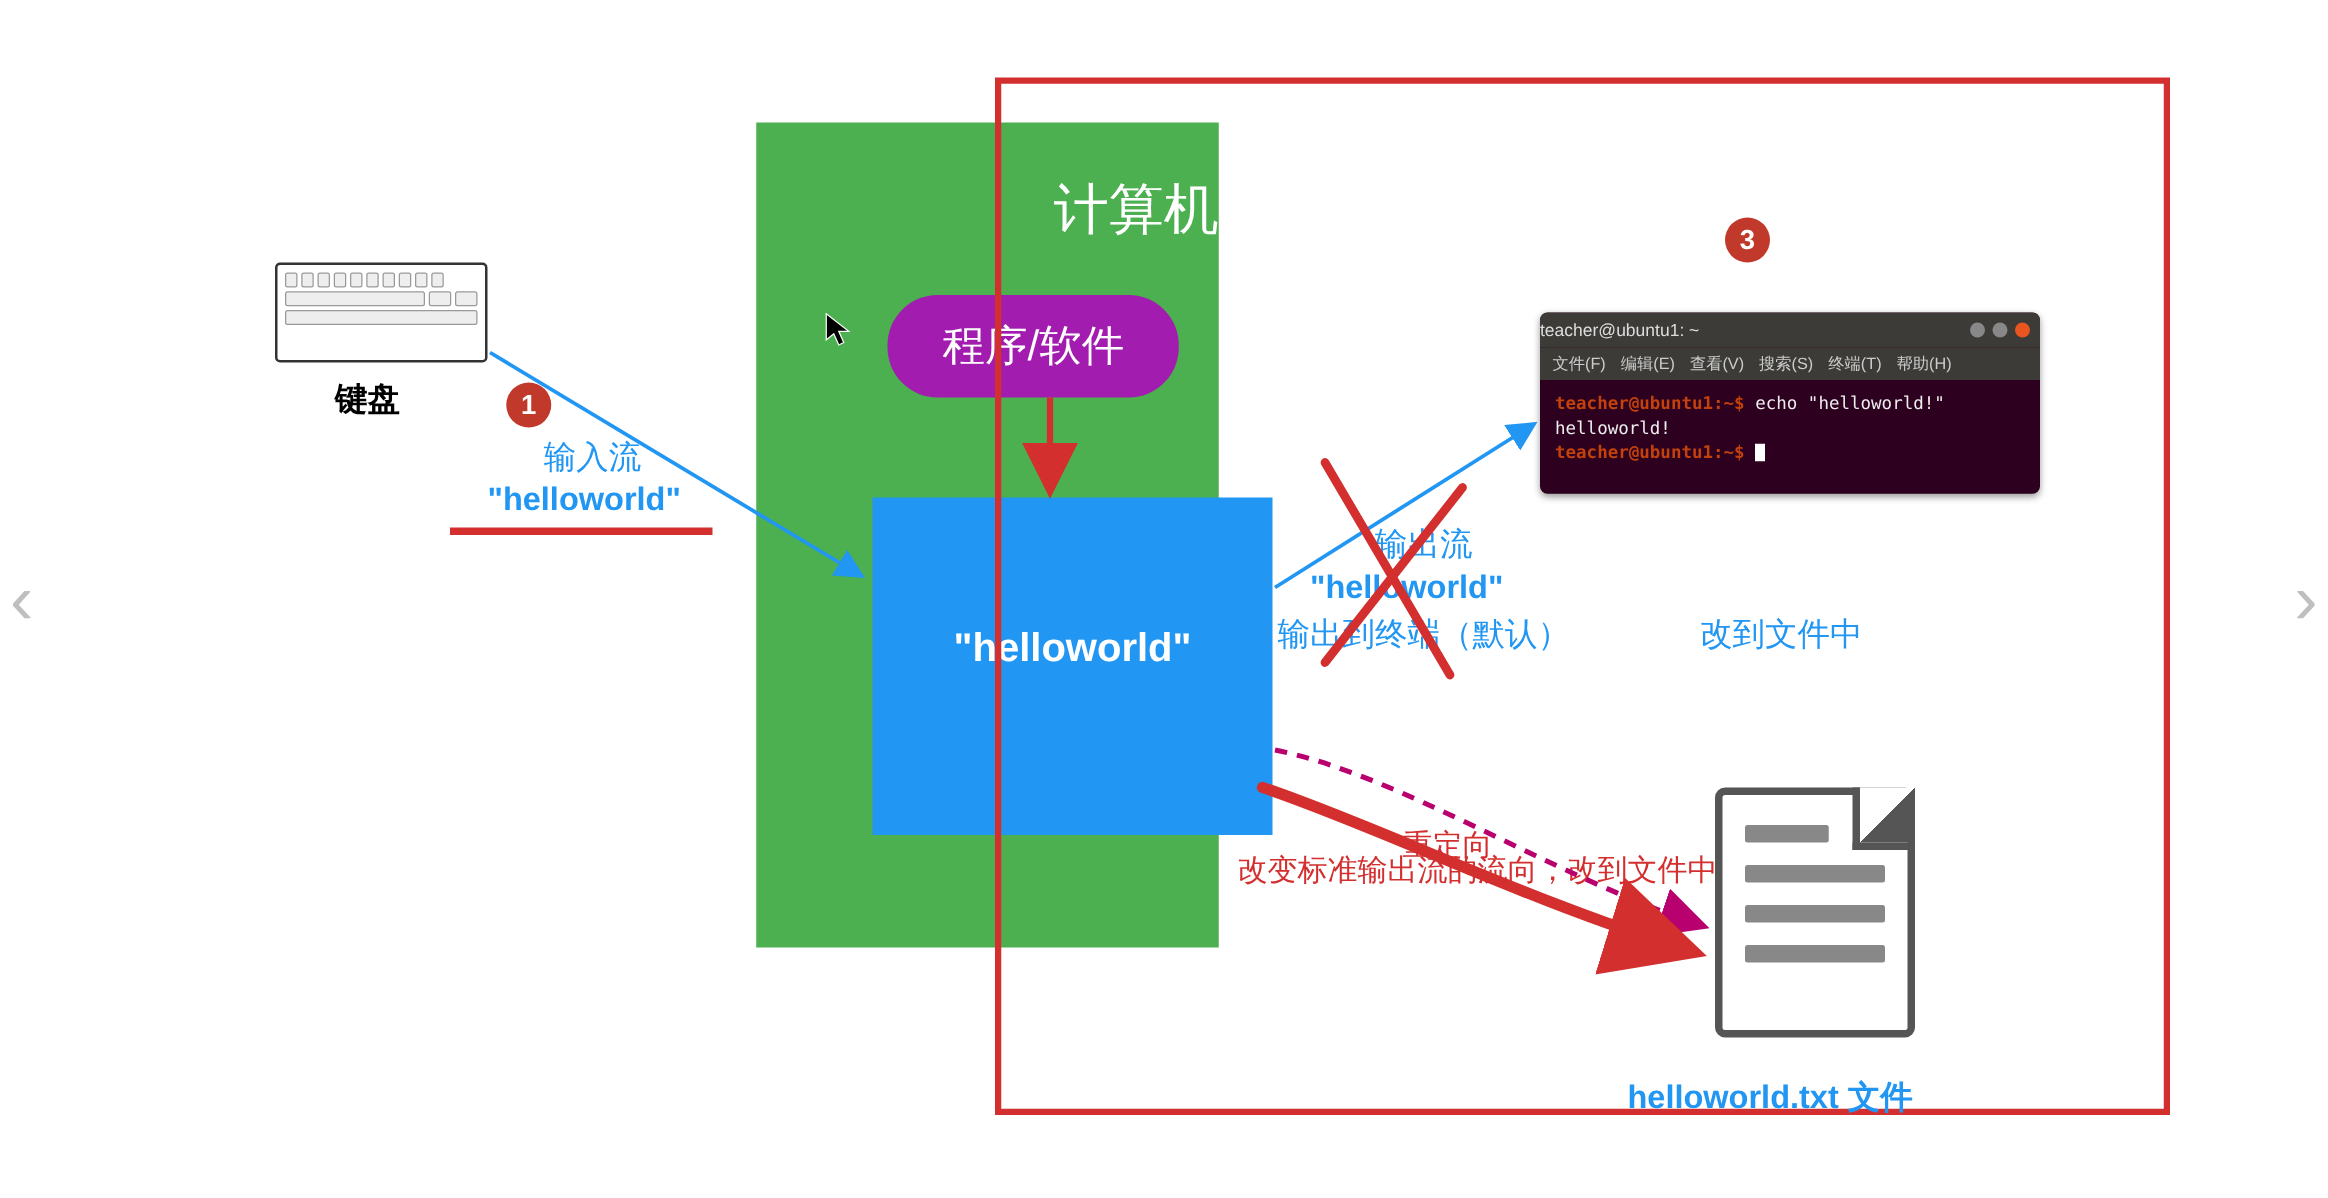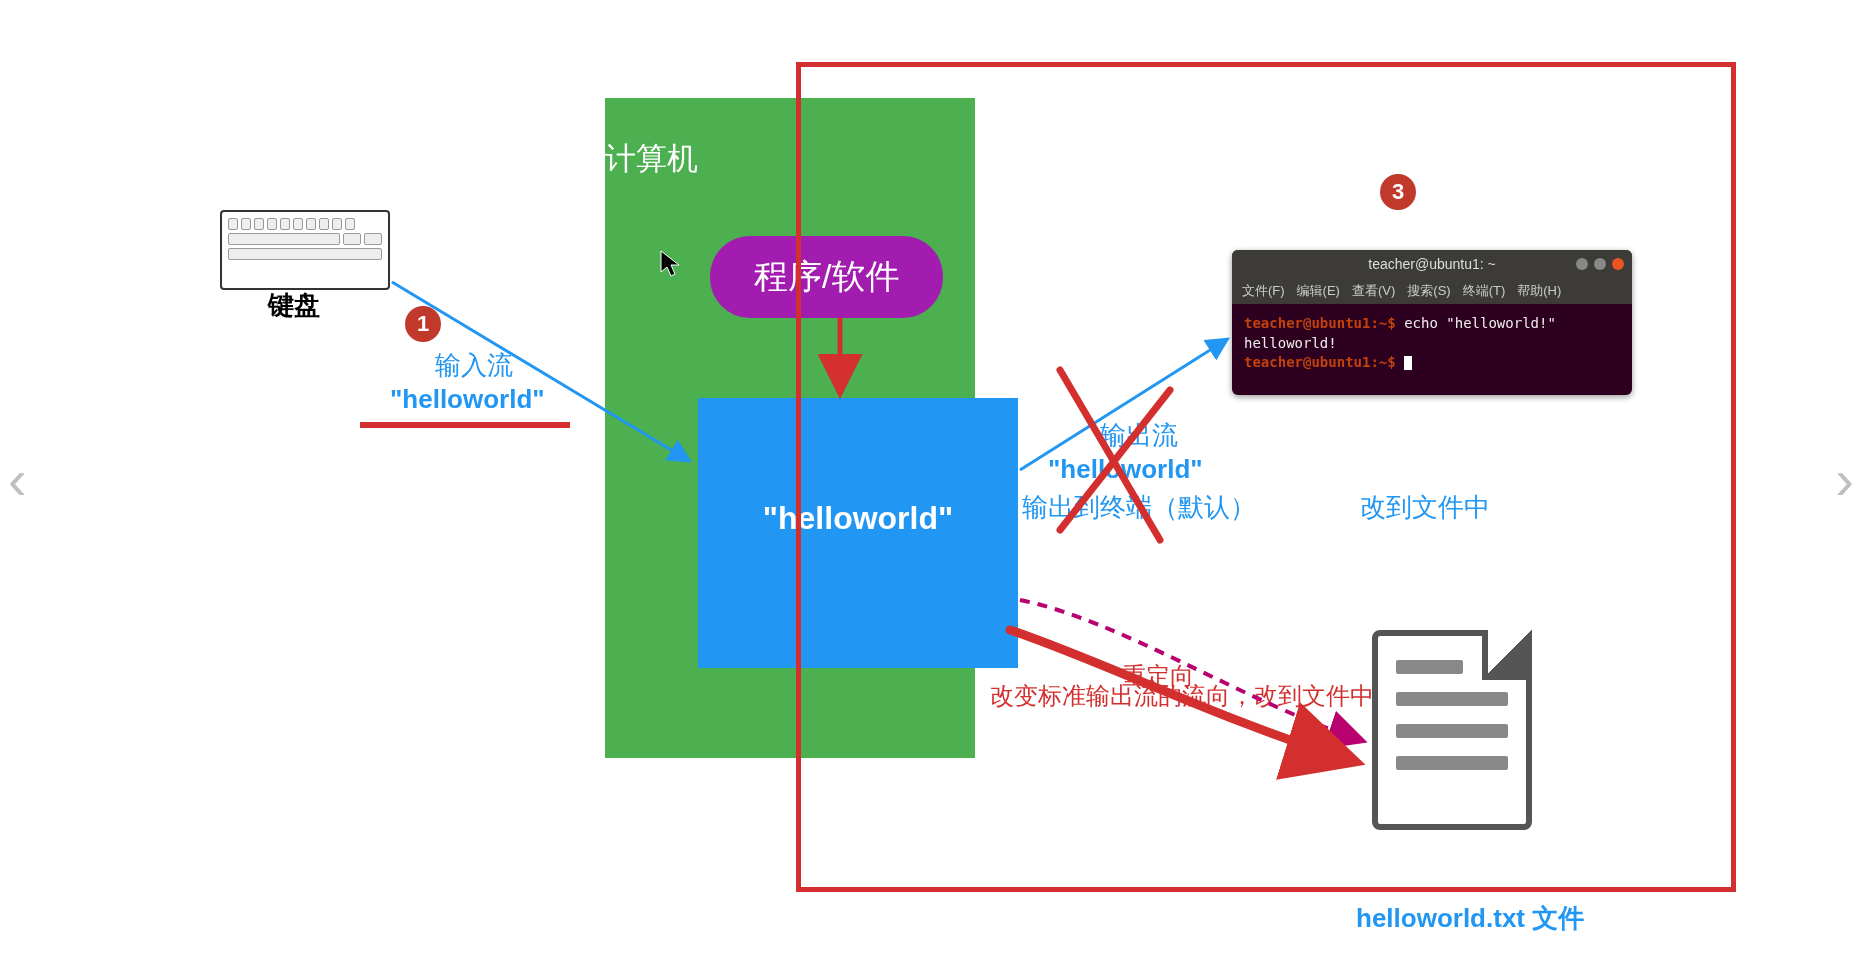--- a/index.html
+++ b/index.html
@@ -53,21 +53,21 @@
   }
 
   .text-blue { color: #2196f3; font-size: 26px; }
   .text-red  { color: #d32f2f; font-size: 24px; }
 
   
   .computer {
     background: #4caf50;
     width: 370px; height: 660px;
   }
-  .computer-title { color: #fff; font-size: 31px; text-align: left; }
+  .computer-title { color: #fff; font-size: 44px; text-align: right; }
 
   
   .program-pill {
     background: #a21caf; color: #fff;
     font-size: 34px; font-weight: 400;
     border-radius: 40px;
     padding: 18px 44px;
     display: inline-block;
   }
 
@@ -90,21 +90,21 @@
   .terminal {
     width: 400px;
     background: #2c001e;
     border-radius: 6px;
     box-shadow: 0 2px 6px rgba(0,0,0,.4);
     overflow: hidden;
     font-size: 16px;
   }
   .term-titlebar {
     background: #3c3b37; color: #ddd;
-    display: flex; align-items: center; justify-content: center;
+    display: flex; align-items: center; 
     position: relative; height: 28px; font-size: 14px;
   }
   .term-dots { position: absolute; right: 8px; display: flex; gap: 6px; }
   .term-dot { width: 12px; height: 12px; border-radius: 50%; }
   .dot-min { background: #888; } .dot-max { background: #888; } .dot-close { background: #e95420; }
   .term-menubar {
     background: #3c3b37; color: #ccc; font-size: 13px;
     display: flex; gap: 12px; padding: 4px 10px;
   }
   .term-body {
@@ -172,21 +172,21 @@
       <div class="keyboard-row r2">
           <div class="key fill"></div>
           <div class="key" style="width:18px"></div>
           <div class="key" style="width:18px"></div>
         </div>
       <div class="keyboard-row r2">
           <div class="key fill"></div>
         </div>
     </div>
   </div>
-  <div class="abs label-black" style="left:268px; top:288px;">键盘</div>
+  <div class="abs label-black" style="left:268px; top:302px;">键盘</div>
 
   <div class="abs badge" style="left:405px; top:306px;">1</div>
   <div class="abs badge" style="left:824px; top:632px;">2</div>
   <div class="abs badge" style="left:1380px; top:174px;">3</div>
 
   <div class="abs text-blue" style="left:435px; top:348px;">输入流</div>
   <div class="abs text-blue" style="left:390px; top:384px; font-weight:600;">"helloworld"</div>
   <div class="abs underline-red" style="left:360px; top:422px;"></div>
 
   <div class="abs computer" style="left:605px; top:98px;">
@@ -236,21 +236,21 @@
 <span class="term-green">teacher@ubuntu1:~$</span> <span class="term-cursor"></span></div>
   </div>
   <div class="abs text-blue" style="left:1360px; top:490px;">改到文件中</div>
 
   <div class="abs file-icon" style="left:1372px; top:630px;">
     <div class="file-line short"></div>
     <div class="file-line"></div>
     <div class="file-line"></div>
     <div class="file-line"></div>
   </div>
-  <div class="abs text-blue" style="left:1356px; top:860px; font-weight:600;margin-top:41px;">helloworld.txt 文件</div>
+  <div class="abs text-blue" style="left:1302px; top:860px; font-weight:600;">helloworld.txt 文件</div>
 
   <svg class="arrows">
     <defs>
       <marker id="arrow-blue" viewBox="0 0 10 10" refX="8" refY="5" markerWidth="8" markerHeight="8" orient="auto-start-reverse">
         <path d="M0 0 L10 5 L0 10 Z" fill="#2196f3"></path>
       </marker>
       <marker id="arrow-red" viewBox="0 0 10 10" refX="8" refY="5" markerWidth="9" markerHeight="9" orient="auto-start-reverse">
         <path d="M0 0 L10 5 L0 10 Z" fill="#d32f2f"></path>
       </marker>
       <marker id="arrow-magenta" viewBox="0 0 10 10" refX="8" refY="5" markerWidth="10" markerHeight="10" orient="auto-start-reverse">

